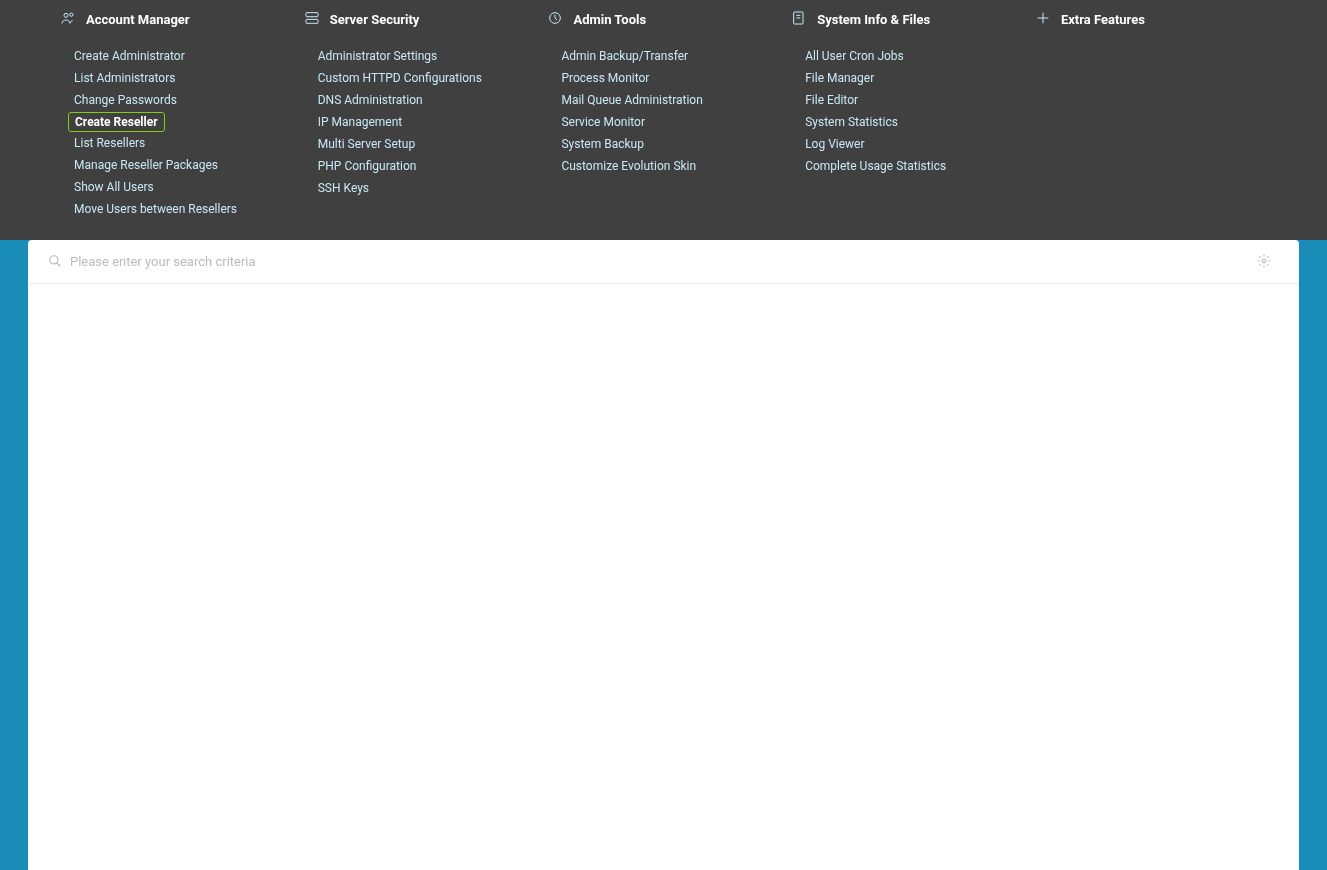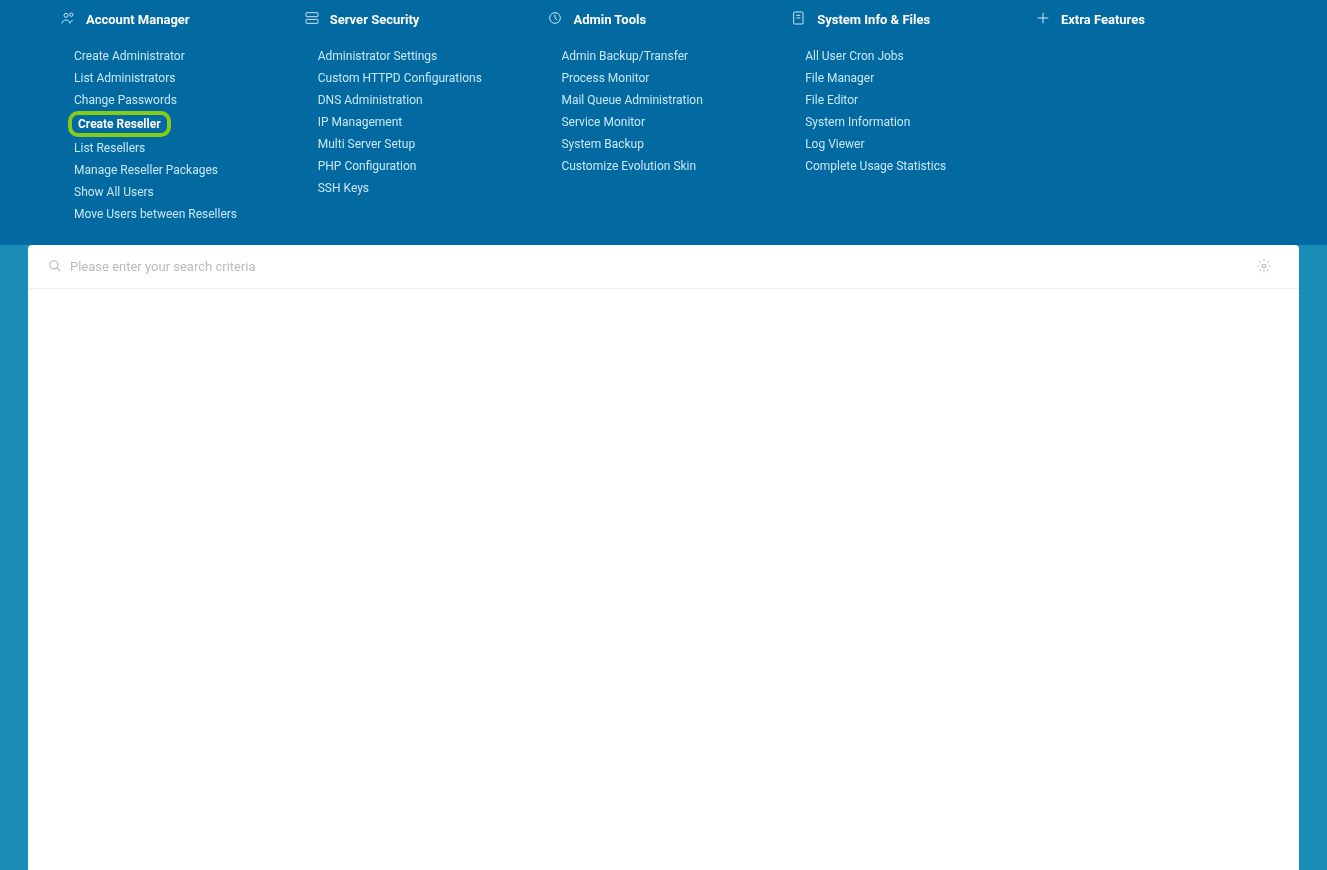--- a/index.html
+++ b/index.html
@@ -1,30 +1,30 @@
 <!DOCTYPE html>
 <html><head>
 <meta charset="utf-8">
 <style>
 * { margin: 0; padding: 0; box-sizing: border-box; font-family: -apple-system, BlinkMacSystemFont, "Segoe UI", Roboto, Arial, sans-serif; }
 body { background: #f0f0f0; width: 1327px; }
-.topnav { background: #0369a1; padding: 10px 0 20px 0; }
+.topnav { background: #404040; padding: 10px 0 20px 0; }
 .nav-headers { display: flex; padding: 0 60px; }
 .nav-col { flex: 1; }
 .nav-col.col-account { flex: 1.05; }
 .nav-col.col-server { flex: 1.05; }
 .nav-col.col-admin { flex: 1.05; }
 .nav-col.col-system { flex: 1.05; }
 .nav-col.col-extra { flex: 1.0; text-align: right; }
 .nav-col.col-support { flex: 0.8; }
 .nav-header { display: flex; align-items: center; gap: 10px; color: #fff; font-weight: bold; font-size: 13px; margin-bottom: 16px; }
 .nav-header svg { width: 16px; height: 16px; fill: none; stroke: #c8e8f5; stroke-width: 1.5; }
 .nav-links { padding-left: 14px; }
 .nav-link { color: #c8e8f5; font-size: 12px; padding: 4px 0; display: block; cursor: pointer; }
-.nav-link.highlighted { color: #fff; font-weight: bold; border: 4px solid #84cc16; border-radius: 10px; padding: 2px 6px; margin-left: -6px; margin-right: 10px; display: inline-block; }
+.nav-link.highlighted { color: #fff; font-weight: bold; border: 1px solid #84cc16; border-radius: 3px; padding: 2px 6px; margin-left: -6px; margin-right: 10px; display: inline-block; }
 .content-wrap { padding: 0 28px; background: #1a8cb8; }
 .content { background: #fff; border-radius: 4px; padding: 0; min-height: 640px; }
 .search-bar { padding: 14px 20px; border-bottom: 1px solid #eee; display: flex; align-items: flex-start; }
 .search-bar svg { width: 14px; height: 14px; stroke: #bbb; fill: none; stroke-width: 2; margin-right: 8px; }
 .search-input { flex: 1; border: none; outline: none; font-size: 13px; color: #666; }
 .search-input::placeholder { color: #bbb; }
 .gear { width: 14px; height: 14px; stroke: #999; fill: none; stroke-width: 1.5; }
 .outer-bg { background: #f5f5f5; padding-bottom: 10px; }
 </style>
 </head>
@@ -88,21 +88,21 @@
               <rect x="4" y="3" width="14" height="18" rx="1"></rect>
               <line x1="8" y1="8" x2="14" y2="8"></line>
               <line x1="8" y1="12" x2="14" y2="12"></line>
             </svg></span>
           <span>System Info &amp; Files</span>
         </div>
         <div class="nav-links">
           <a class="nav-link">All User Cron Jobs</a>
           <a class="nav-link">File Manager</a>
           <a class="nav-link">File Editor</a>
-          <a class="nav-link">System Information</a>
+          <a class="nav-link">System Statistics</a>
           <a class="nav-link">Log Viewer</a>
           <a class="nav-link">Complete Usage Statistics</a>
         </div>
       </div>
       <div class="nav-col col-extra">
         <div class="nav-header">
           <span><svg viewBox="0 0 24 24">
               <line x1="12" y1="4" x2="12" y2="20"></line>
               <line x1="4" y1="12" x2="20" y2="12"></line>
             </svg></span>

